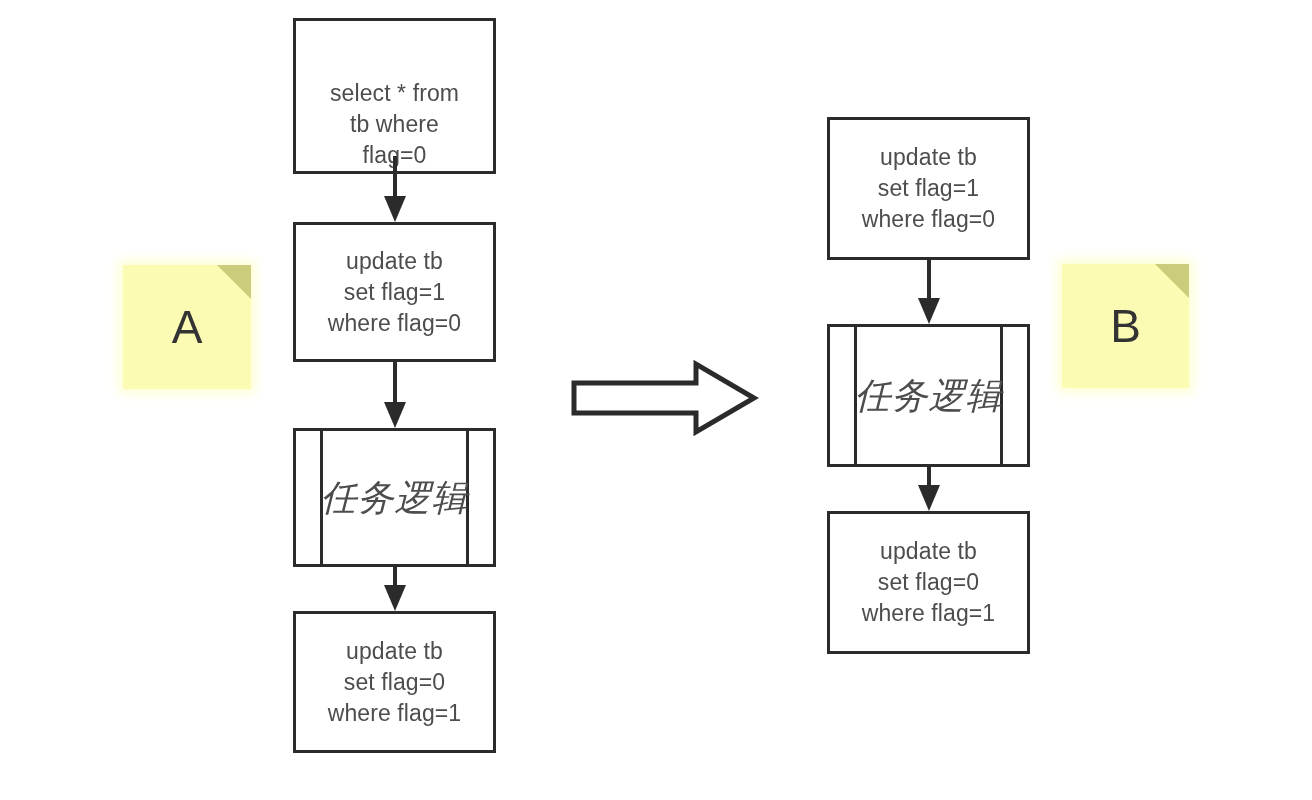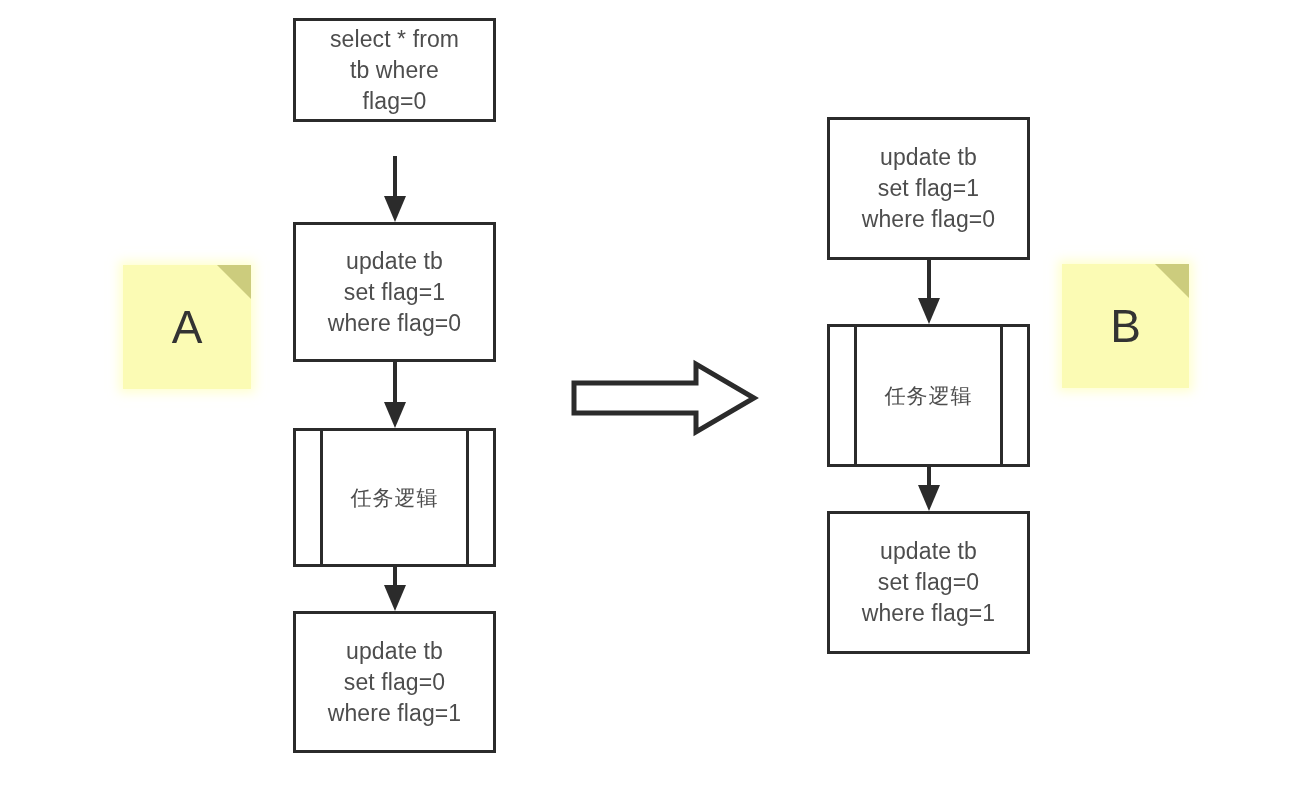--- a/index.html
+++ b/index.html
@@ -57,24 +57,25 @@
     bottom: -3px;
     width: 3px;
     background: #2b2b2b;
   }
   .subproc .bar.left  { left: 24px; }
   .subproc .bar.right { right: 24px; }
   .subproc .node-text {
     position: relative;
     z-index: 2;
     color: #4d4d4d;
-    font-size: 21px;
+    font-size: 36px;
     line-height: 32px;
     text-align: center;
     letter-spacing: 1px;
+    font-style: italic;
   }
 
   
   .connector {
     position: absolute;
   }
 
   
   .big-arrow {
     position: absolute;
@@ -111,21 +112,21 @@
 </head>
 <body>
 
 <div id="canvas">
 
   <div class="sticky" style="left:123px; top:265px; width:128px; height:124px;">
     <div class="fold"></div>
     <div class="sticky-label">A</div>
   </div>
 
-  <div class="node" style="left:293px; top:18px; width:203px; height:104px;">
+  <div class="node" style="left:293px; top:18px; width:203px; height:156px;align-items:flex-end;">
     <div class="node-text">select * from
 tb where
 flag=0</div>
   </div>
 
   <svg class="connector" style="left:379px; top:156px; width:32px; height:68px;" viewBox="0 0 32 68">
     <line x1="16" y1="0" x2="16" y2="46" stroke="#2b2b2b" stroke-width="4"></line>
     <polygon points="5,40 27,40 16,66" fill="#2b2b2b"></polygon>
   </svg>
 

